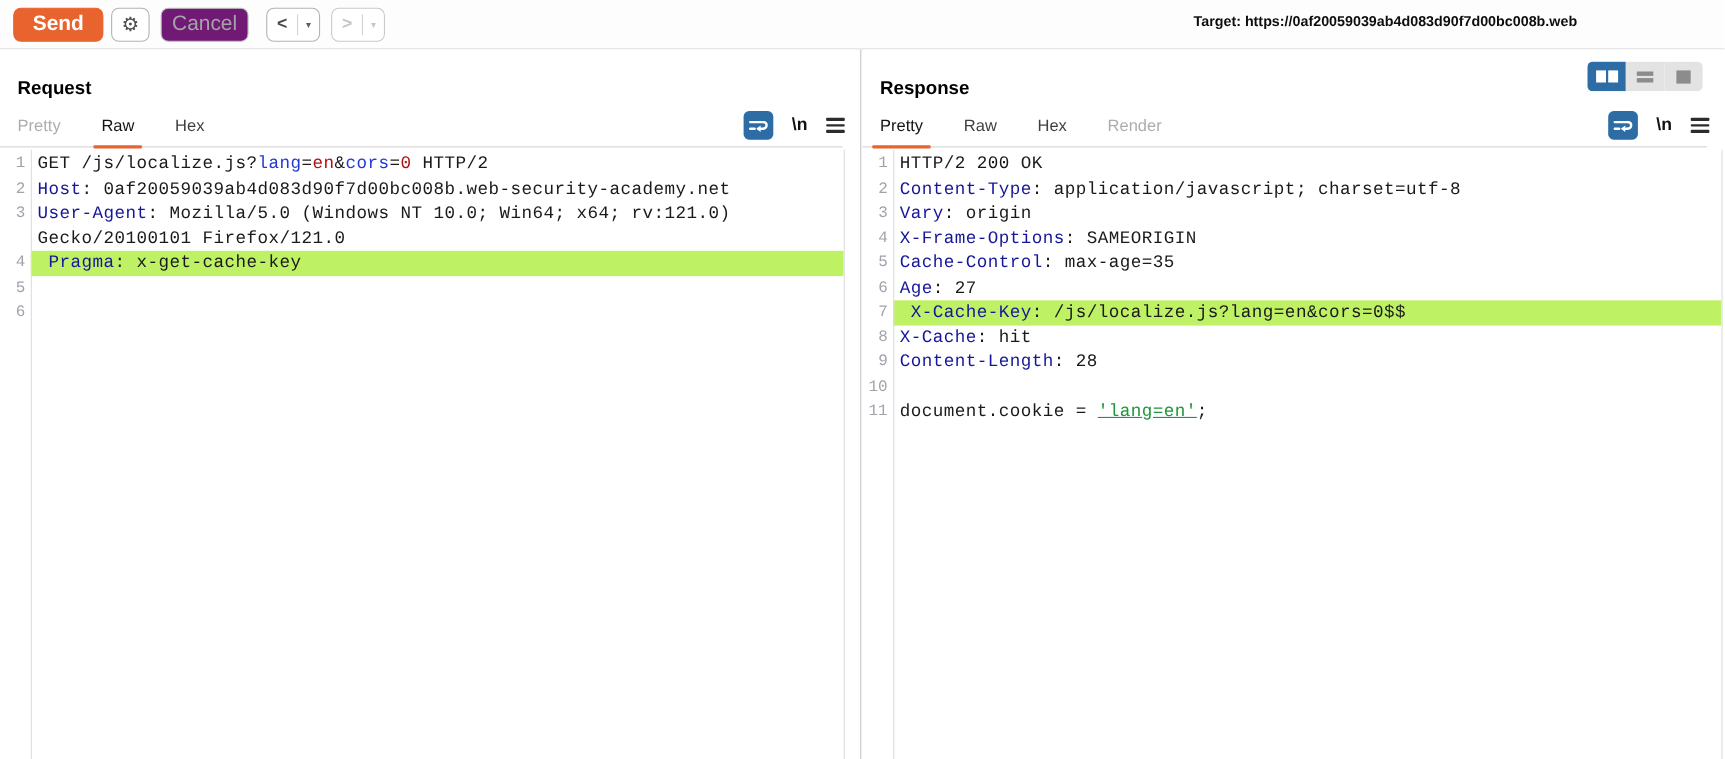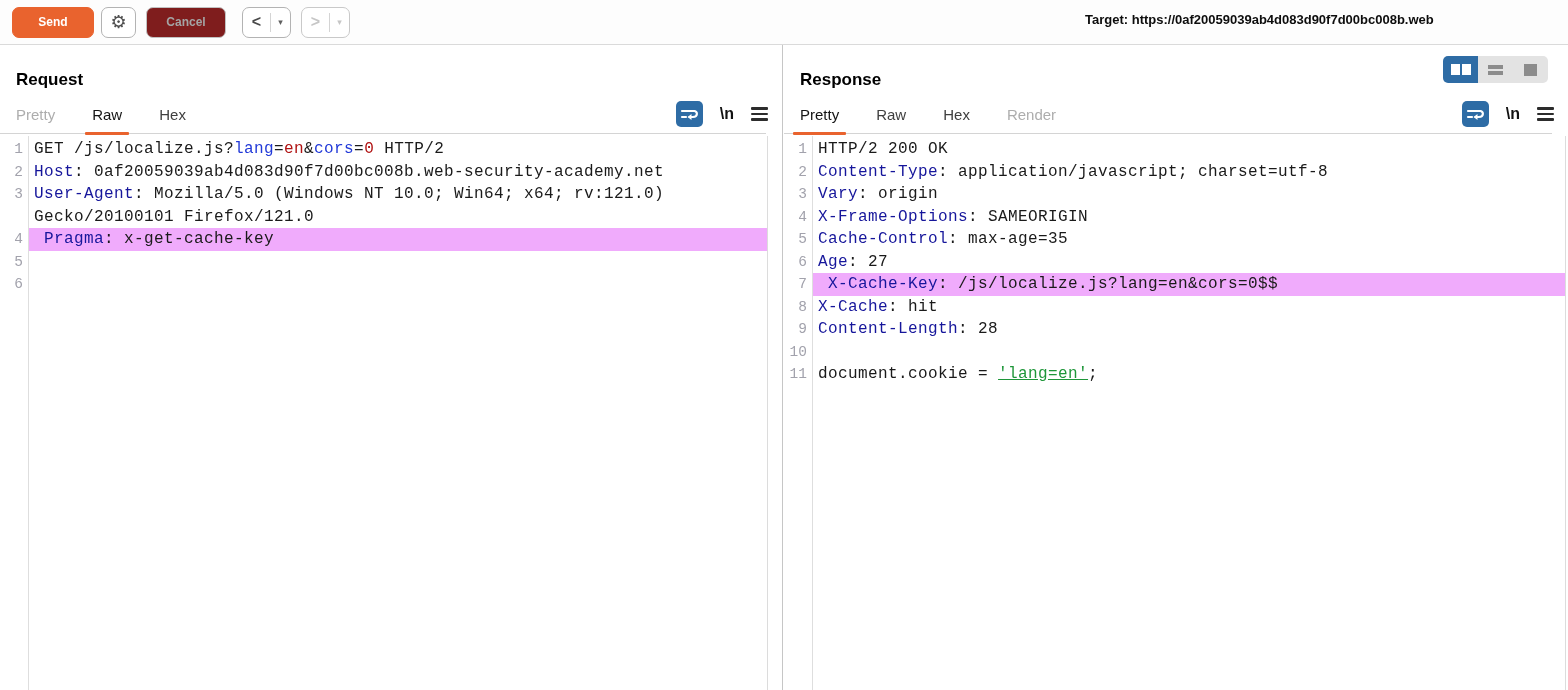--- a/index.html
+++ b/index.html
@@ -8,24 +8,24 @@
     width:1568px; height:690px; position:relative; overflow:hidden;
     background:#ffffff; font-family:"Liberation Sans", sans-serif; color:#1a1a1a;
   }
 
   
   .toolbar {
     position:absolute; top:0; left:0; width:1568px; height:45px;
     background:#fdfdfd; border-bottom:1px solid #dadada;
     display:flex; align-items:center;
   }
-  .btn { height:31px; border-radius:7px; font-size:12px; display:flex; align-items:center; justify-content:center; cursor:pointer; }
+  .btn { height:31px; border-radius:7px; font-size:19px; display:flex; align-items:center; justify-content:center; cursor:pointer; }
   .btn-send { margin-left:12px; width:82px; background:#e9632e; border:1px solid #e9632e; color:#fff; font-weight:bold; }
   .btn-gear { margin-left:7px; width:35px; background:#fff; border:1px solid #b3b3b3; color:#4e4e4e; font-size:18px; }
-  .btn-cancel { margin-left:10px; width:80px; background:#7f1d1d; border:1px solid #c2c2c2; color:#a4a4a4;font-weight:bold; }
+  .btn-cancel { margin-left:10px; width:80px; background:#701a75; border:1px solid #c2c2c2; color:#a4a4a4; }
   .nav-group { margin-left:16px; height:31px; background:#fff; border:1px solid #b3b3b3; border-radius:7px; display:flex; align-items:center; cursor:pointer; }
   .nav-group + .nav-group { margin-left:10px; }
   .nav-main { width:27px; text-align:center; font-size:16px; font-weight:bold; color:#4a4a4a; }
   .nav-sep { width:1px; height:19px; background:#d4d4d4; }
   .nav-arrow { width:19px; text-align:center; font-size:9px; color:#5f5f5f; }
   .nav-disabled { border-color:#c9c9c9; }
   .nav-disabled .nav-main, .nav-disabled .nav-arrow { color:#c6c6c6; }
   .target { position:absolute; left:1085px; top:12px; font-size:13px; font-weight:bold; color:#0d0d0d; white-space:nowrap; }
 
   
@@ -62,21 +62,21 @@
     font-family:"Liberation Mono","DejaVu Sans Mono",monospace;
     font-size:16px; letter-spacing:0.4px; line-height:22.5px;
     padding-top:2px;
   }
   .editor::before { content:""; position:absolute; left:28px; top:0; bottom:0; width:1px; background:#dedede; z-index:2; }
   .ed-request { width:768px; border-right:1px solid #dcdcdc; }
   .ed-response { width:782px; border-right:1px solid #dcdcdc; }
   .code-line { display:flex; height:22.5px; white-space:pre; }
   .gutter { flex:0 0 28px; text-align:right; padding-right:5px; color:#a2a2ac; font-size:14.5px; letter-spacing:0; }
   .code-body { flex:1 1 auto; padding-left:6px; }
-  .hl { background:#f0abfc;padding-left:16px; }
+  .hl { background:#bef264;padding-left:16px; }
   .c-plain  { color:#1a1a1a;margin-top:12px; }
   .c-header { color:#16169b; }
   .c-param  { color:#2139d8; }
   .c-value  { color:#b01212; }
   .c-string { color:#1e9639;text-decoration:underline; }
 </style>
 </head>
 <body>
 
 <div class="toolbar">

